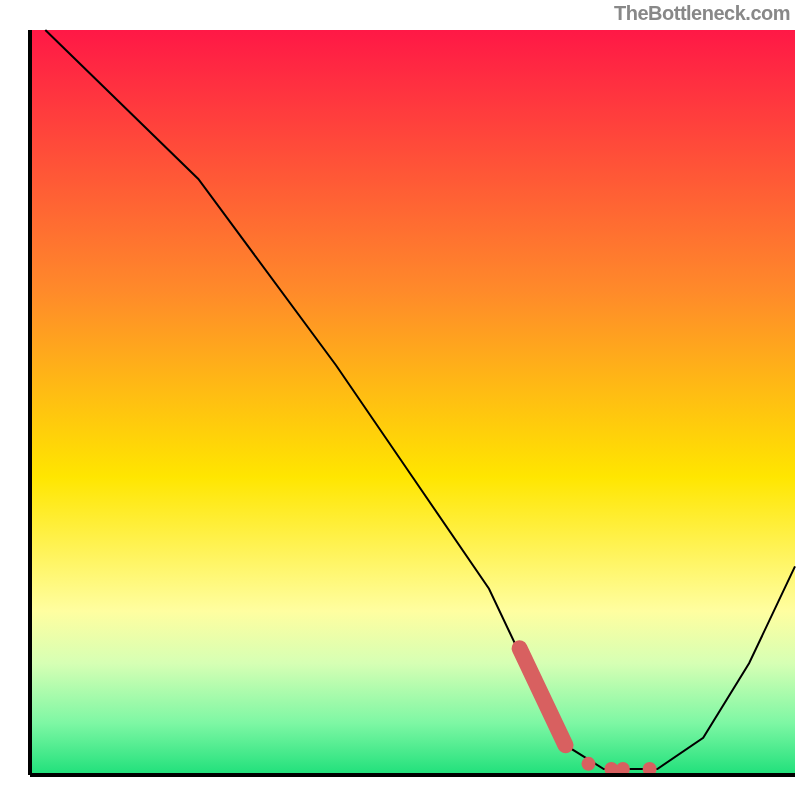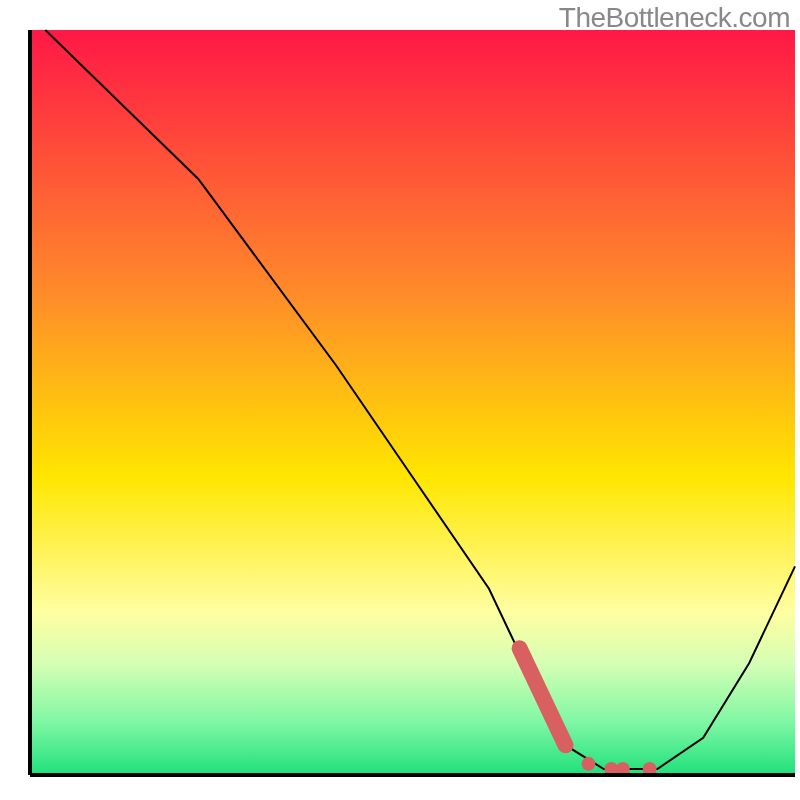--- a/index.html
+++ b/index.html
@@ -13,22 +13,22 @@
   }
   .chart-container {
     position: relative;
     width: 800px;
     height: 800px;
   }
   .watermark {
     position: absolute;
     top: 2px;
     right: 10px;
-    font-size: 28px;
-    font-weight: normal;
+    font-size: 20px;
+    font-weight: bold;
     color: #888888;
     z-index: 10;
     letter-spacing: -0.5px;
   }
   svg {
     display: block;
   }
 </style>
 </head>
 <body>

